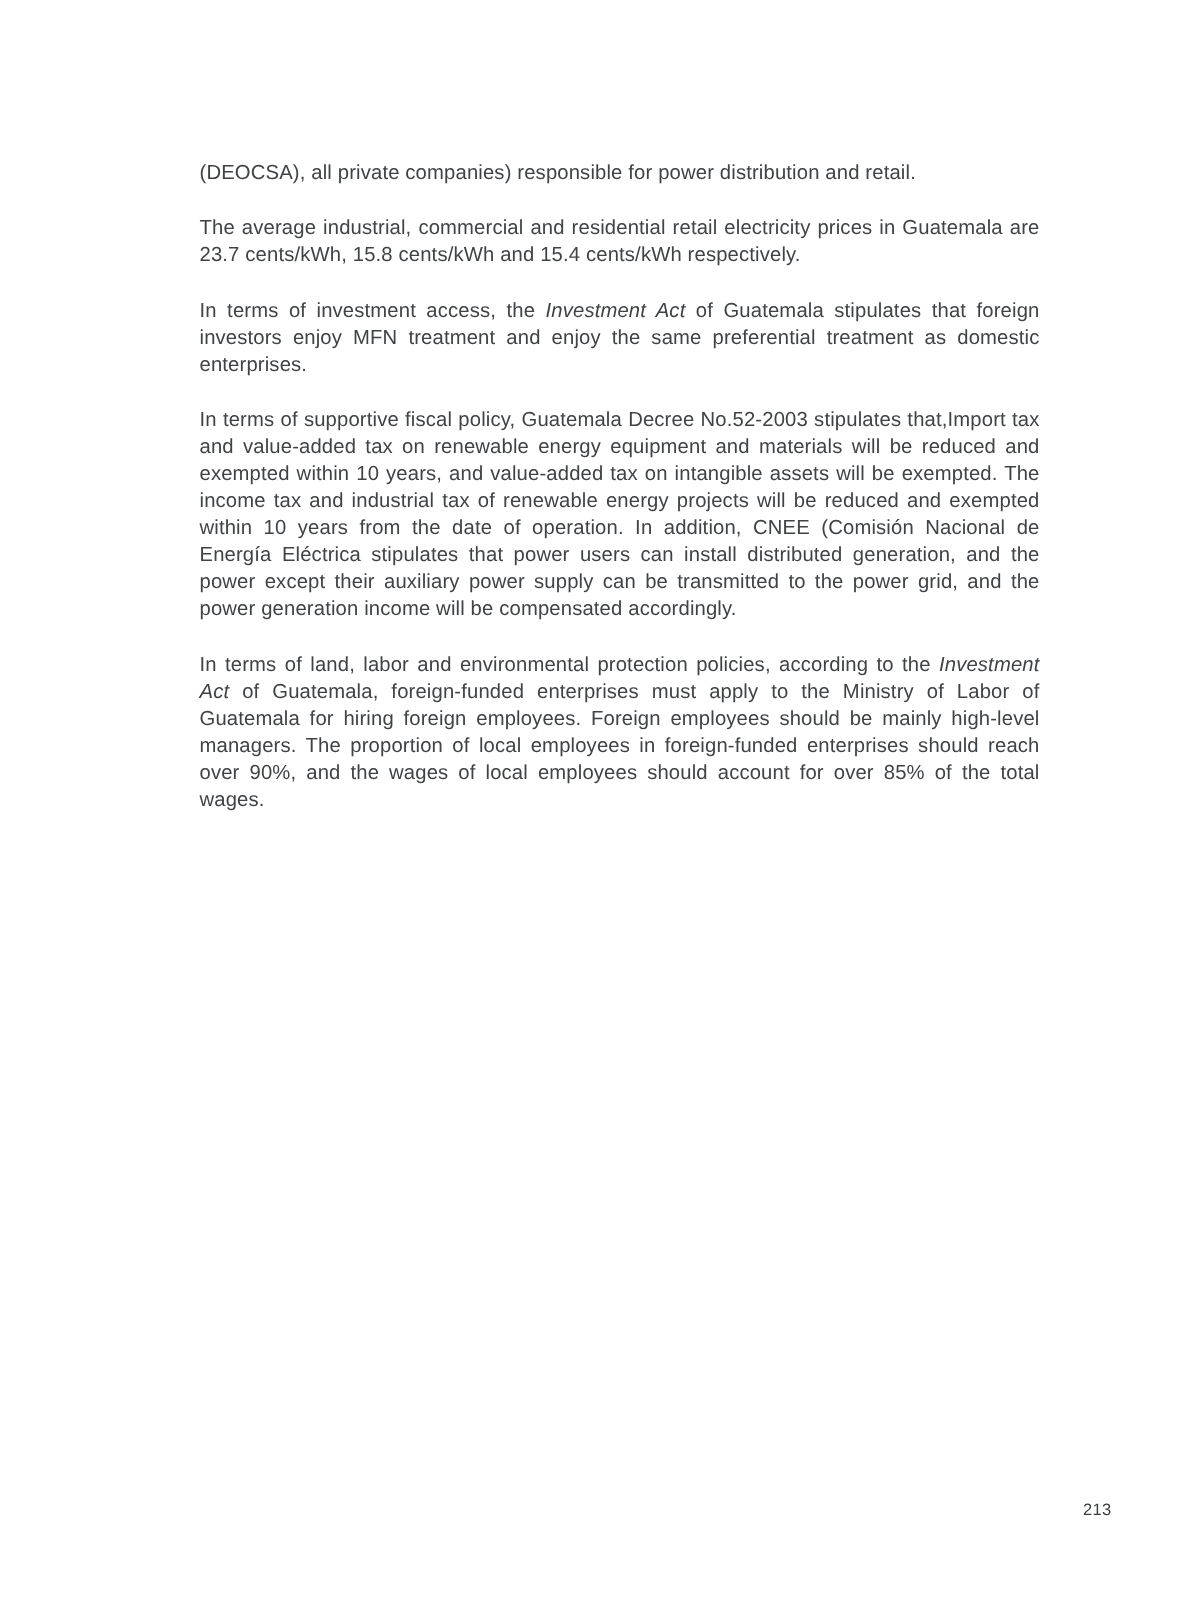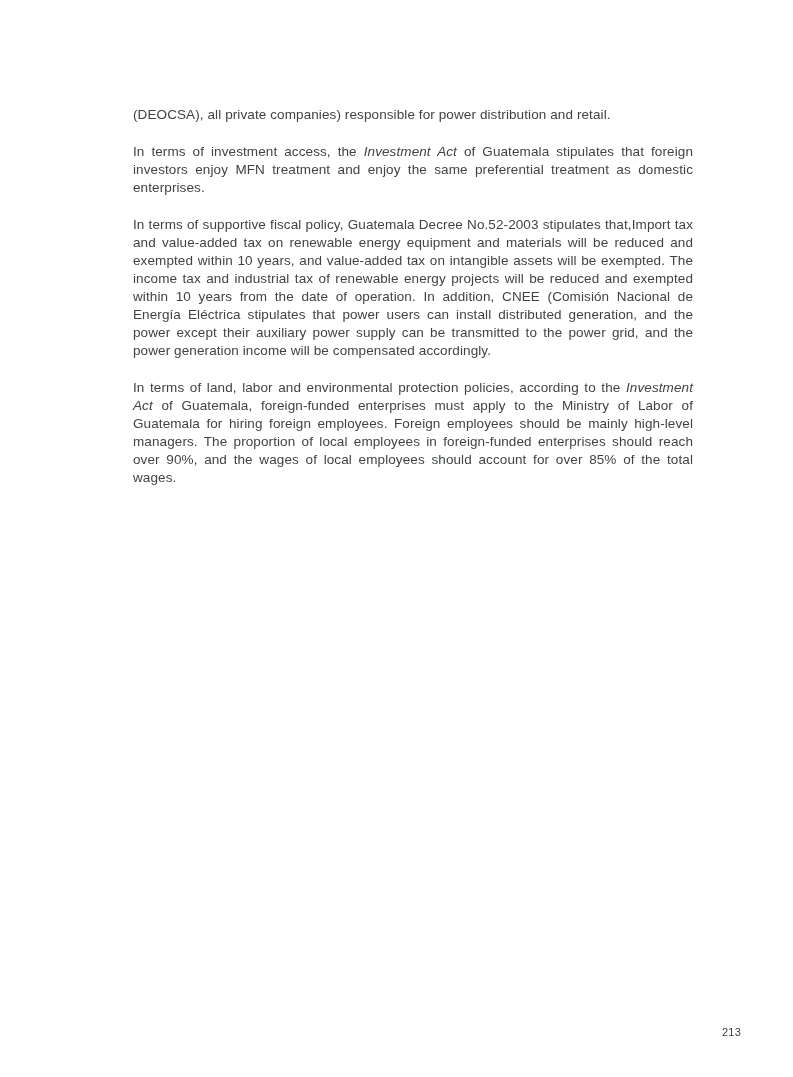--- a/index.html
+++ b/index.html
@@ -28,31 +28,32 @@
     color: #404346;
     text-align: justify;
     letter-spacing: 0.1px;
   }
   .seg-normal { font-weight: 400; font-style: normal; }
   .seg-bold   { font-weight: 400; font-style: normal; }
   .seg-italic { font-weight: 400; font-style: italic; margin-top: 44px; }
   .page-number {
     position: absolute;
     right: 36px;
-    bottom: 38px;
+    bottom: 63px;
     font-size: 11px;
     line-height: 13px;
     color: #3a3d40;
     letter-spacing: 0.2px;
   }
 </style>
 </head>
 <body>
 
 <div class="page">
   <div class="content">
       <p class="para"><span class="seg-normal">(DEOCSA), all private companies) responsible for power distribution and retail.</span></p>
+      <p class="para"><span class="seg-normal">The average industrial, commercial and residential retail electricity prices in Guatemala are 23.7 cents/kWh, 15.8 cents/kWh and 15.4 cents/kWh respectively.</span></p>
       <p class="para"><span class="seg-bold">In terms of investment access,</span><span class="seg-normal"> the </span><span class="seg-italic">Investment Act</span><span class="seg-normal"> of Guatemala stipulates that foreign investors enjoy MFN treatment and enjoy the same preferential treatment as domestic enterprises.</span></p>
       <p class="para"><span class="seg-bold">In terms of supportive fiscal policy,</span><span class="seg-normal"> Guatemala Decree No.52-2003 stipulates that,Import tax and value-added tax on renewable energy equipment and materials will be reduced and exempted within 10 years, and value-added tax on intangible assets will be exempted. The income tax and industrial tax of renewable energy projects will be reduced and exempted within 10 years from the date of operation. In addition, CNEE (Comisión Nacional de Energía Eléctrica  stipulates that power users can install distributed generation, and the power except their auxiliary power supply can be transmitted to the power grid, and the power generation income will be compensated accordingly.</span></p>
       <p class="para"><span class="seg-bold">In terms of land, labor and environmental protection policies,</span><span class="seg-normal"> according to the </span><span class="seg-italic">Investment Act</span><span class="seg-normal"> of Guatemala, foreign-funded enterprises must apply to the Ministry of Labor of Guatemala for hiring foreign employees. Foreign employees should be mainly high-level managers. The proportion of local employees in foreign-funded enterprises should reach over 90%, and the wages of local employees should account for over 85% of the total wages.</span></p>
     </div>
   <div class="page-number">213</div>
 </div>
 
 </body></html>

